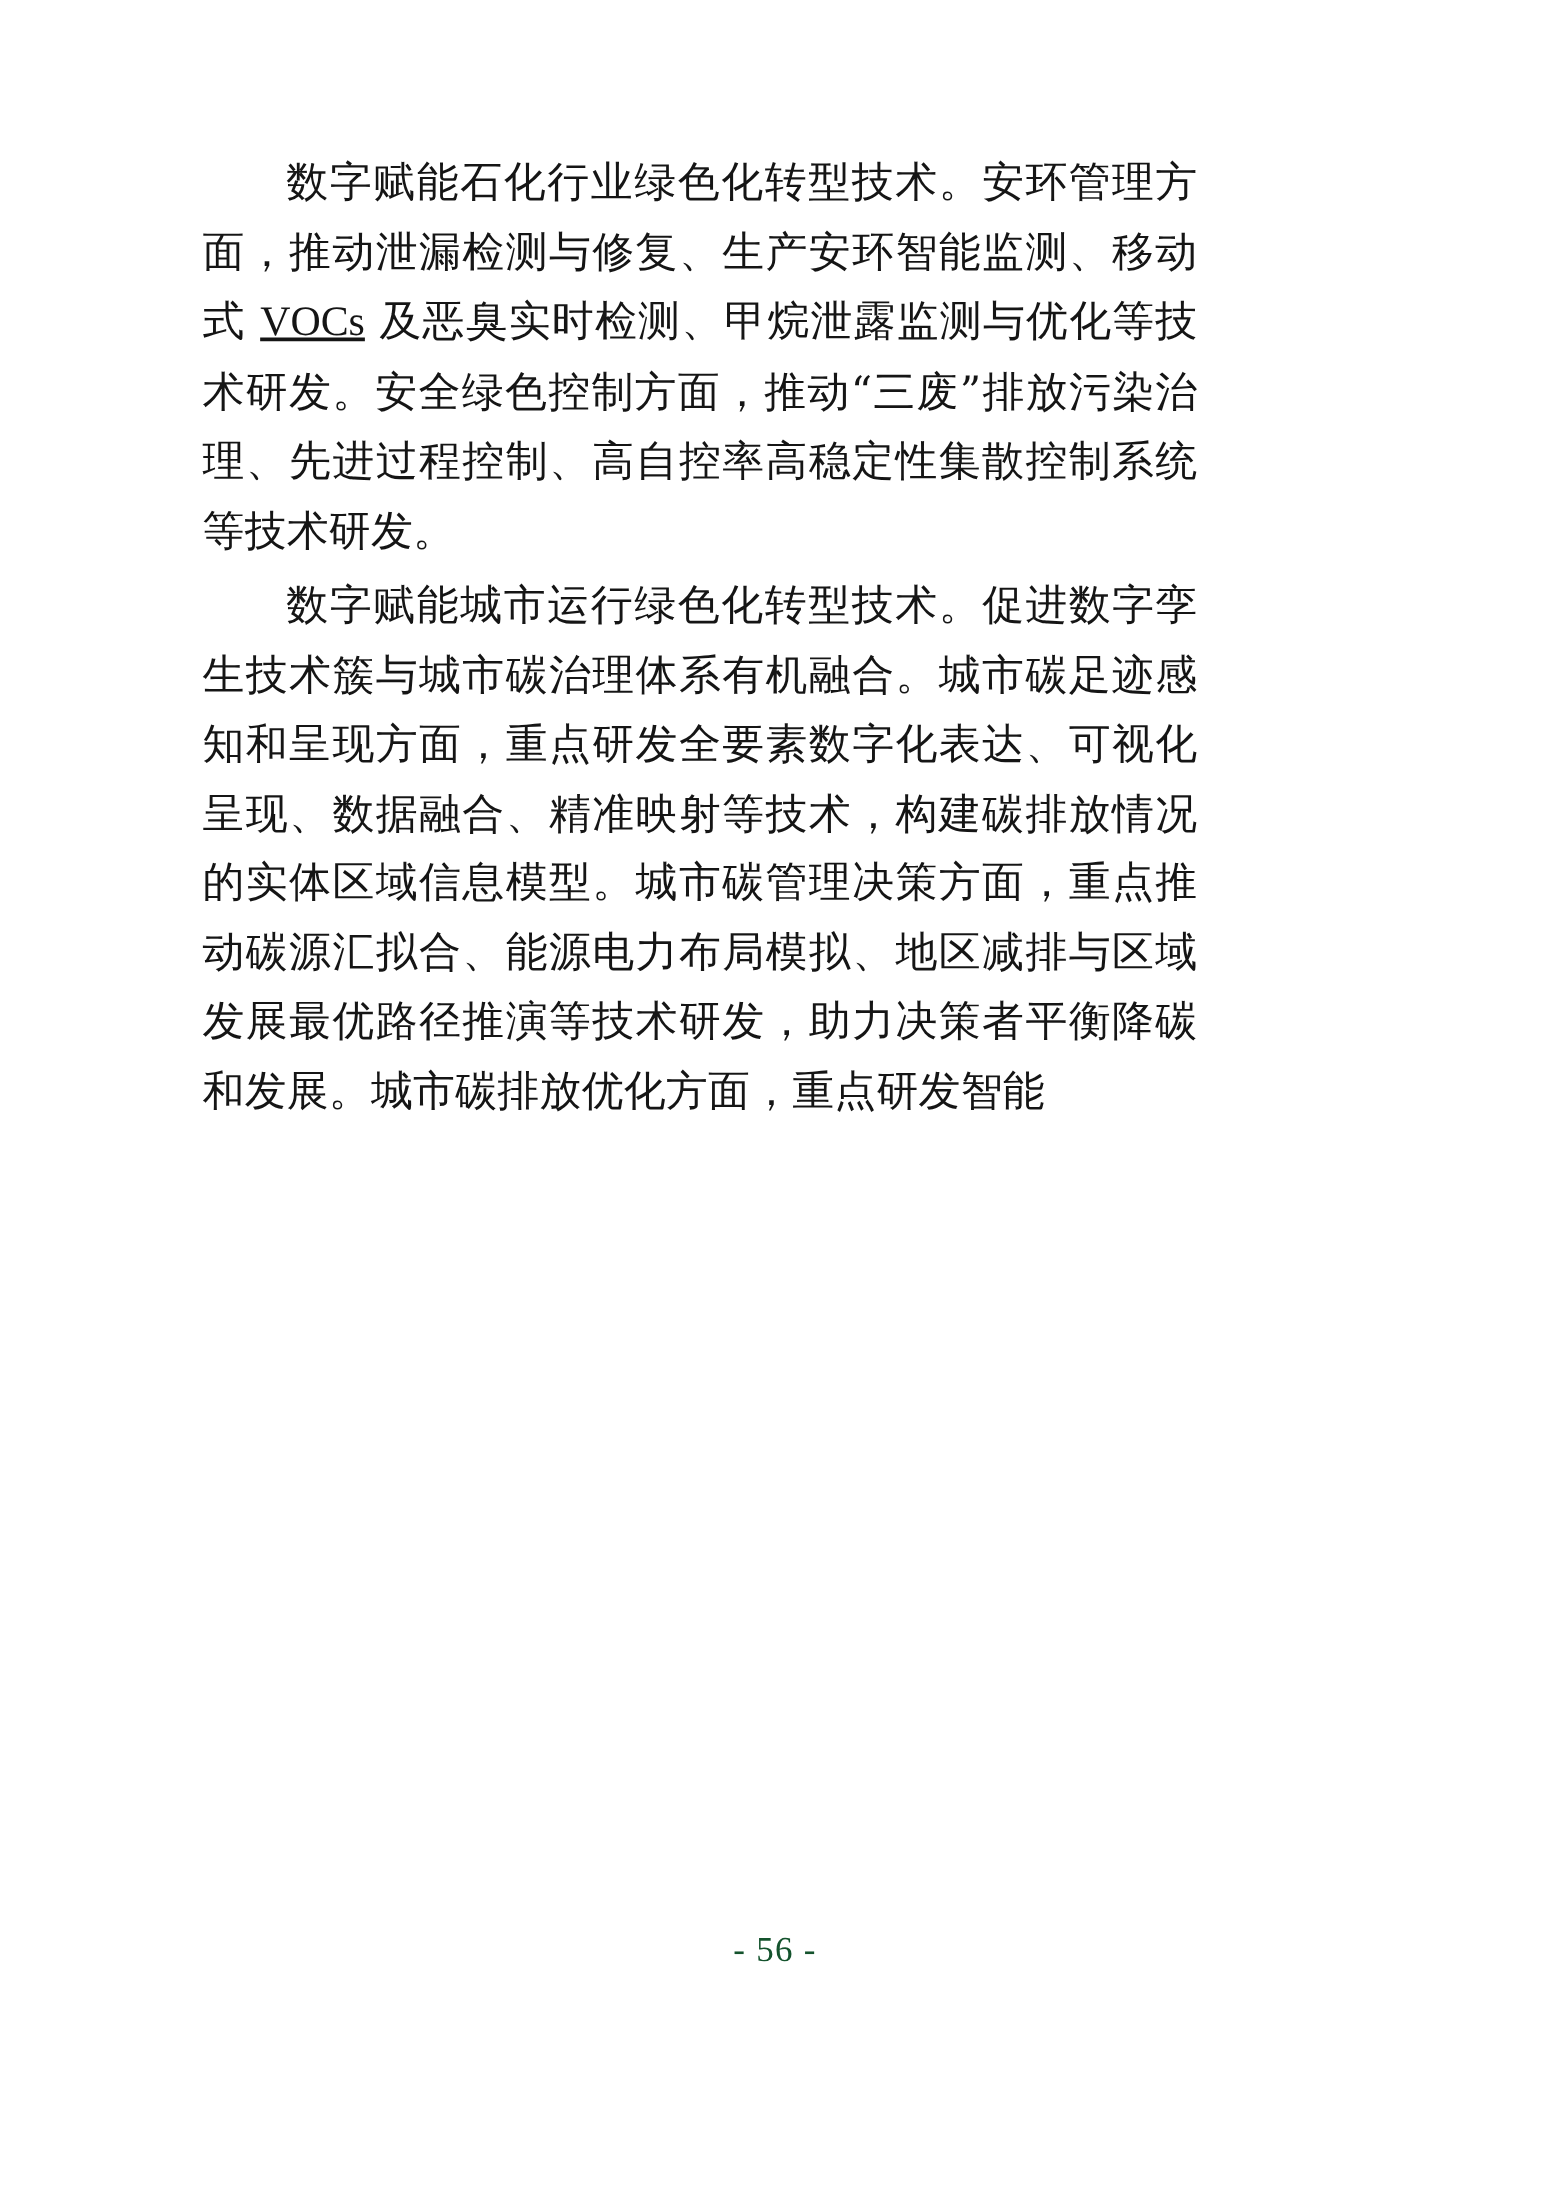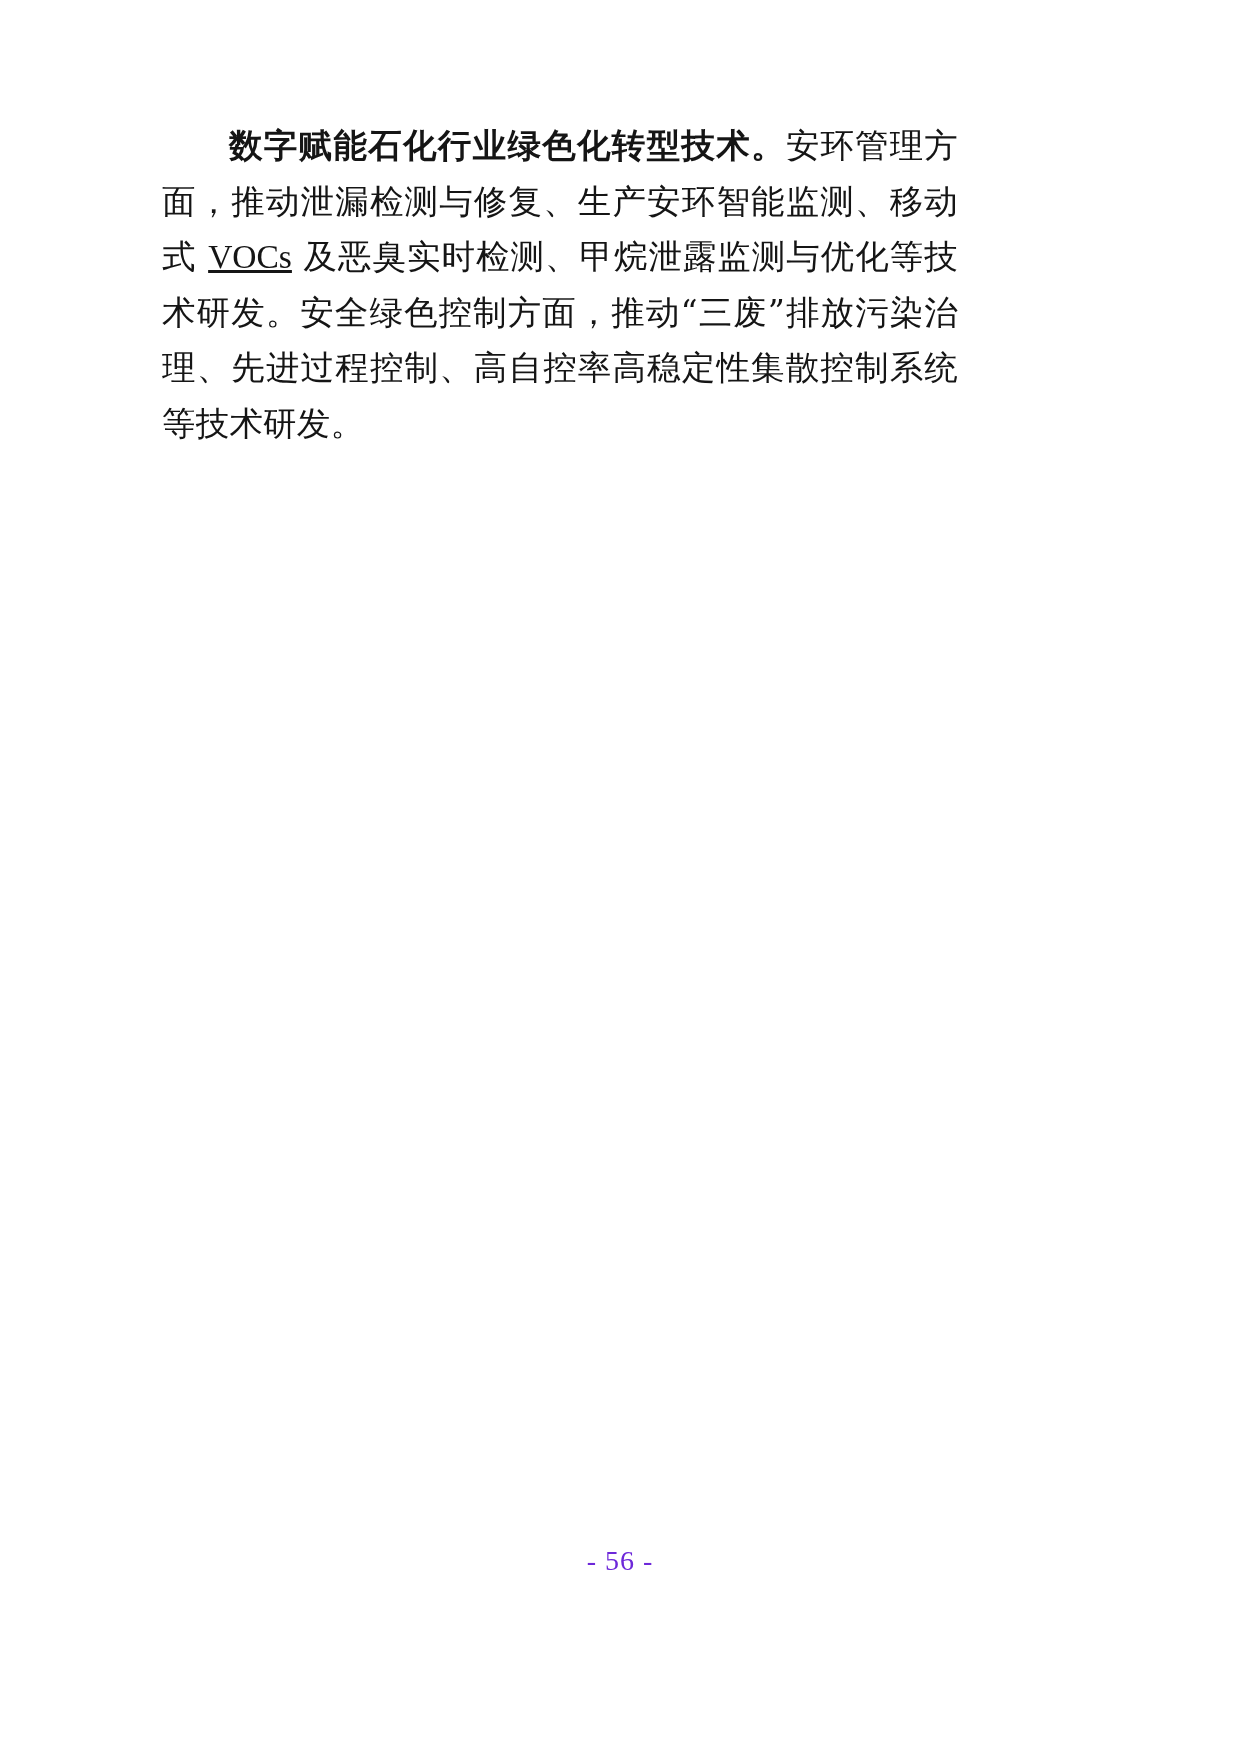--- a/index.html
+++ b/index.html
@@ -31,53 +31,56 @@
     color: #151515;
     text-align: justify;
     text-justify: inter-ideograph;
     text-indent: 67px;
     letter-spacing: 0.2px;
     font-family: "DejaVu Serif", "Liberation Serif", serif;
     font-weight: 400;
     -webkit-font-smoothing: antialiased;
   }
   .para .lead {
-    font-weight: 700;
+    font-weight: 400;
     letter-spacing: 0.4px;
     font-family: "DejaVu Sans", "Liberation Sans", sans-serif;
     margin-top: 44px;
   }
   .latin {
     font-family: "Liberation Serif", "DejaVu Serif", serif;
     letter-spacing: 0;
     text-decoration: underline;
   }
   .footer {
     position: absolute;
     left: 0;
     top: 1545px;
     width: 1240px;
     text-align: center;
     font-size: 28px;
-    color: #6d28d9;
+    color: #14532d;
     font-family: "Liberation Serif", "DejaVu Serif", serif;
     letter-spacing: 1px;
   }
 </style>
 </head>
 <body>
 
 <div class="page">
 
   <div class="content">
 
     <p class="para">
       <span class="lead">数字赋能石化行业绿色化转型技术。</span><span>安环管理方面，推动泄漏检测与修复、生产安环智能监测、移动式 </span><span class="latin">VOCs</span><span> 及恶臭实时检测、甲烷泄露监测与优化等技术研发。安全绿色控制方面，推动“三废”排放污染治理、先进过程控制、高自控率高稳定性集散控制系统等技术研发。</span>
     </p>
 
 
 
+    <p class="para">
+      <span class="lead">数字赋能城市运行绿色化转型技术。</span><span>促进数字孪生技术簇与城市碳治理体系有机融合。城市碳足迹感知和呈现方面，重点研发全要素数字化表达、可视化呈现、数据融合、精准映射等技术，构建碳排放情况的实体区域信息模型。城市碳管理决策方面，重点推动碳源汇拟合、能源电力布局模拟、地区减排与区域发展最优路径推演等技术研发，助力决策者平衡降碳和发展。城市碳排放优化方面，重点研发智能</span>
+    </p>
 
   </div>
 
   <div class="footer">- 56 -</div>
 
 </div>
 
 </body></html>

